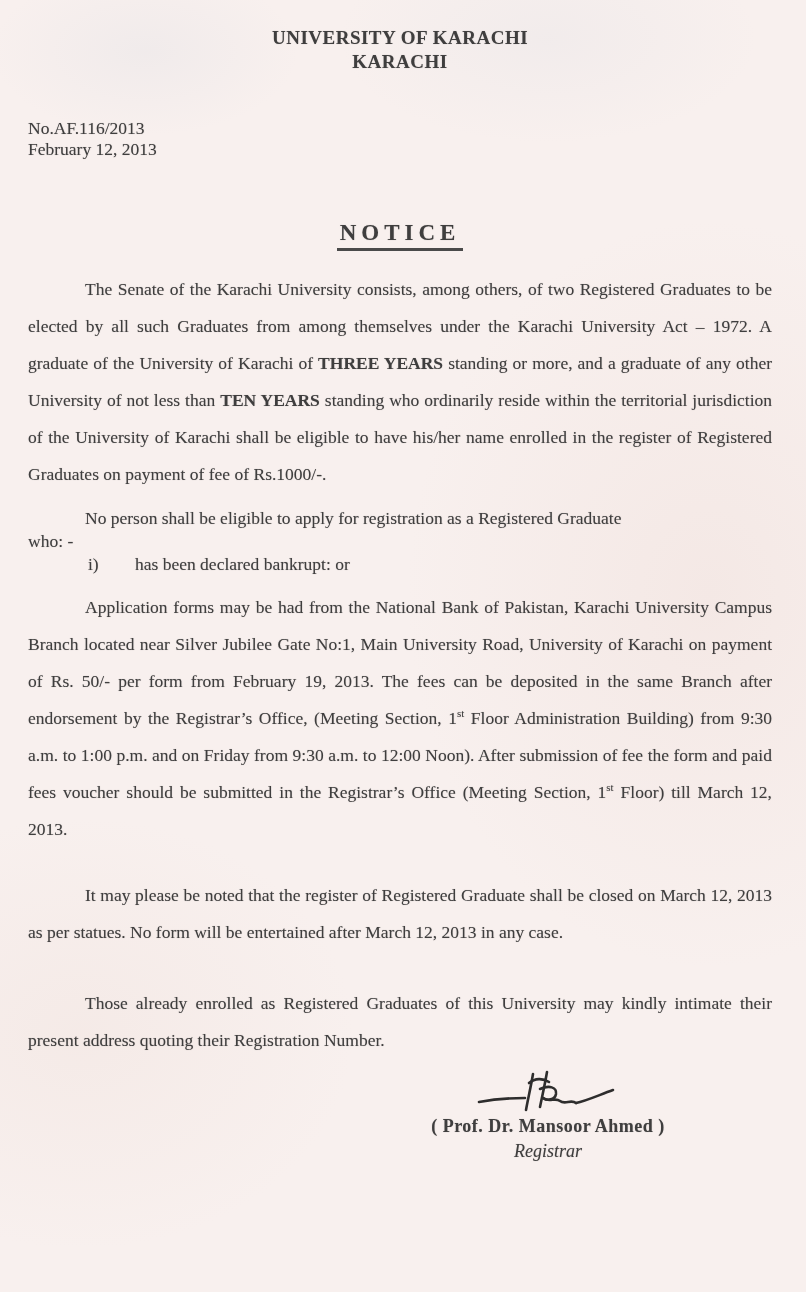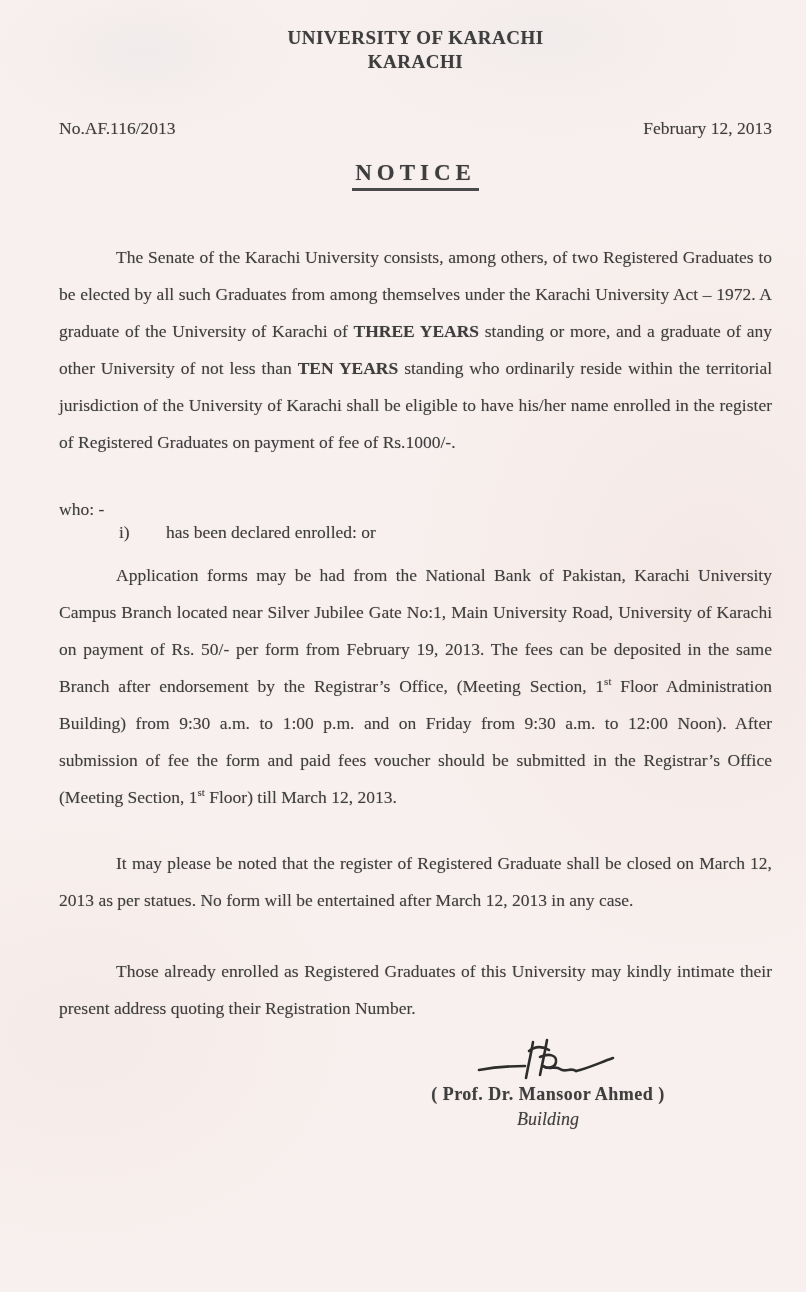--- a/index.html
+++ b/index.html
@@ -3,42 +3,42 @@
 <meta charset="utf-8">
 <style>
   html,body{margin:0;padding:0;}
   body{
     width:806px;height:1292px;overflow:hidden;
     font-family:"Liberation Serif","DejaVu Serif",serif;
     background:#e9e2df;
   }
   .paper{
     position:relative;width:806px;height:1292px;box-sizing:border-box;
-    padding:26px 34px 0 59px;
+    padding:26px 34px 0 28px;
     color:#3f3e3e;
     text-shadow:0 0 1px rgba(63,62,62,.35);
     background:
       radial-gradient(220px 120px at 18% 4%, rgba(185,198,214,.12), transparent 70%),
       radial-gradient(300px 150px at 68% 3%, rgba(185,198,214,.10), transparent 70%),
       radial-gradient(420px 520px at 88% 46%, rgba(235,214,208,.30), transparent 72%),
       radial-gradient(380px 300px at 10% 80%, rgba(235,217,210,.25), transparent 72%),
       #f8f0ee;
   }
   .org{ text-align:center; font-weight:bold; font-size:19px; line-height:24px; letter-spacing:.5px;}
-  .ref-row{ display:flex; justify-content:space-between; margin-top:44px; font-size:17.5px;}
-  .notice-wrap{ text-align:center; margin-top:21px;}
+  .ref-row{ display:flex; justify-content:space-between; margin-top:44px; font-size:17.5px;flex-direction:column;}
+  .notice-wrap{ text-align:center; margin-top:60px;}
   .notice{
     display:inline-block; font-weight:bold; font-size:23px; letter-spacing:5px;
     border-bottom:3px solid #4a4a4a; padding:0 3px 2px 3px;
   }
   p.body{
     margin:0; font-size:17.5px; line-height:37px;
     text-align:justify; text-indent:57px;
   }
-  p.para1{ margin-top:48px;}
+  p.para1{ margin-top:20px;}
   p.para2{ margin-top:14px; line-height:23px; text-align:left;}
   .list{ margin:0 0 0 60px; font-size:17.5px; line-height:23px;}
   .list-row{ display:flex;}
   .list-marker{ width:47px; flex:0 0 47px;}
   p.para3{ margin-top:13px;}
   p.para4{ margin-top:29px;}
   p.para5{ margin-top:34px;}
   sup.ord{ font-size:11px; vertical-align:super; line-height:0;}
   b.inline{ font-weight:bold;}
   .sig-block{ width:360px; margin:8px 44px 0 auto; text-align:center;}
@@ -60,26 +60,26 @@
     <span>No.AF.116/2013</span>
     <span>February 12, 2013</span>
   </div>
 
   <div class="notice-wrap">
     <span class="notice">NOTICE</span>
   </div>
 
   <p class="body para1"><span>The Senate of the Karachi University consists, among others, of two Registered Graduates to be elected by all such Graduates from among themselves under the Karachi University Act – 1972. A graduate of the University of Karachi of </span><b class="inline">THREE YEARS</b><span> standing or more, and a graduate of any other University of not less than </span><b class="inline">TEN YEARS</b><span> standing who ordinarily reside within the territorial jurisdiction of the University of Karachi shall be eligible to have his/her name enrolled in the register of Registered Graduates on payment of fee of Rs.1000/-.</span></p>
 
-  <p class="body para2"><br><span>who: -</span></p>
+  <p class="body para2"><span>No person shall be eligible to apply for registration as a Registered Graduate</span><br><span>who: -</span></p>
 
   <div class="list">
     <div class="list-row">
       <span class="list-marker">i)</span>
-      <span>has been declared enrolled: or</span>
+      <span>has been declared bankrupt: or</span>
     </div>
   </div>
 
   <p class="body para3"><span>Application forms may be had from the National Bank of Pakistan, Karachi University Campus Branch located near Silver Jubilee Gate No:1, Main University Road, University of Karachi on payment of Rs. 50/- per form from February 19, 2013. The fees can be deposited in the same Branch after endorsement by the Registrar’s Office, (Meeting Section, 1</span><sup class="ord">st</sup><span> Floor Administration Building) from 9:30 a.m. to 1:00 p.m. and on Friday from 9:30 a.m. to 12:00 Noon). After submission of fee the form and paid fees voucher should be submitted in the Registrar’s Office (Meeting Section, 1</span><sup class="ord">st</sup><span> Floor) till March 12, 2013.</span></p>
 
   <p class="body para4">It may please be noted that the register of Registered Graduate shall be closed on March 12, 2013 as per statues. No form will be entertained after March 12, 2013 in any case.</p>
 
   <p class="body para5">Those already enrolled as Registered Graduates of this University may kindly intimate their present address quoting their Registration Number.</p>
 
   <div class="sig-block">
@@ -88,16 +88,16 @@
         <path d="M6 35 C 22 32, 36 31, 52 31"></path>
         <path d="M60 7 C 58 19, 55 32, 53 43"></path>
         <path d="M74 5 C 72 17, 69 30, 67 40"></path>
         <path d="M56 16 C 62 11, 70 11, 76 15"></path>
         <path d="M67 22 C 76 18, 84 20, 83 27 C 82 33, 74 34, 70 31"></path>
         <path d="M70 31 C 76 36, 82 30, 87 34 C 92 38, 98 32, 103 36"></path>
         <path d="M103 36 C 113 34, 126 28, 140 23"></path>
       </g>
     </svg>
     <div class="sig-name">( Prof. Dr. Mansoor Ahmed )</div>
-    <div class="sig-role">Building</div>
+    <div class="sig-role">Registrar</div>
   </div>
 
 </div>
 
 </body></html>

